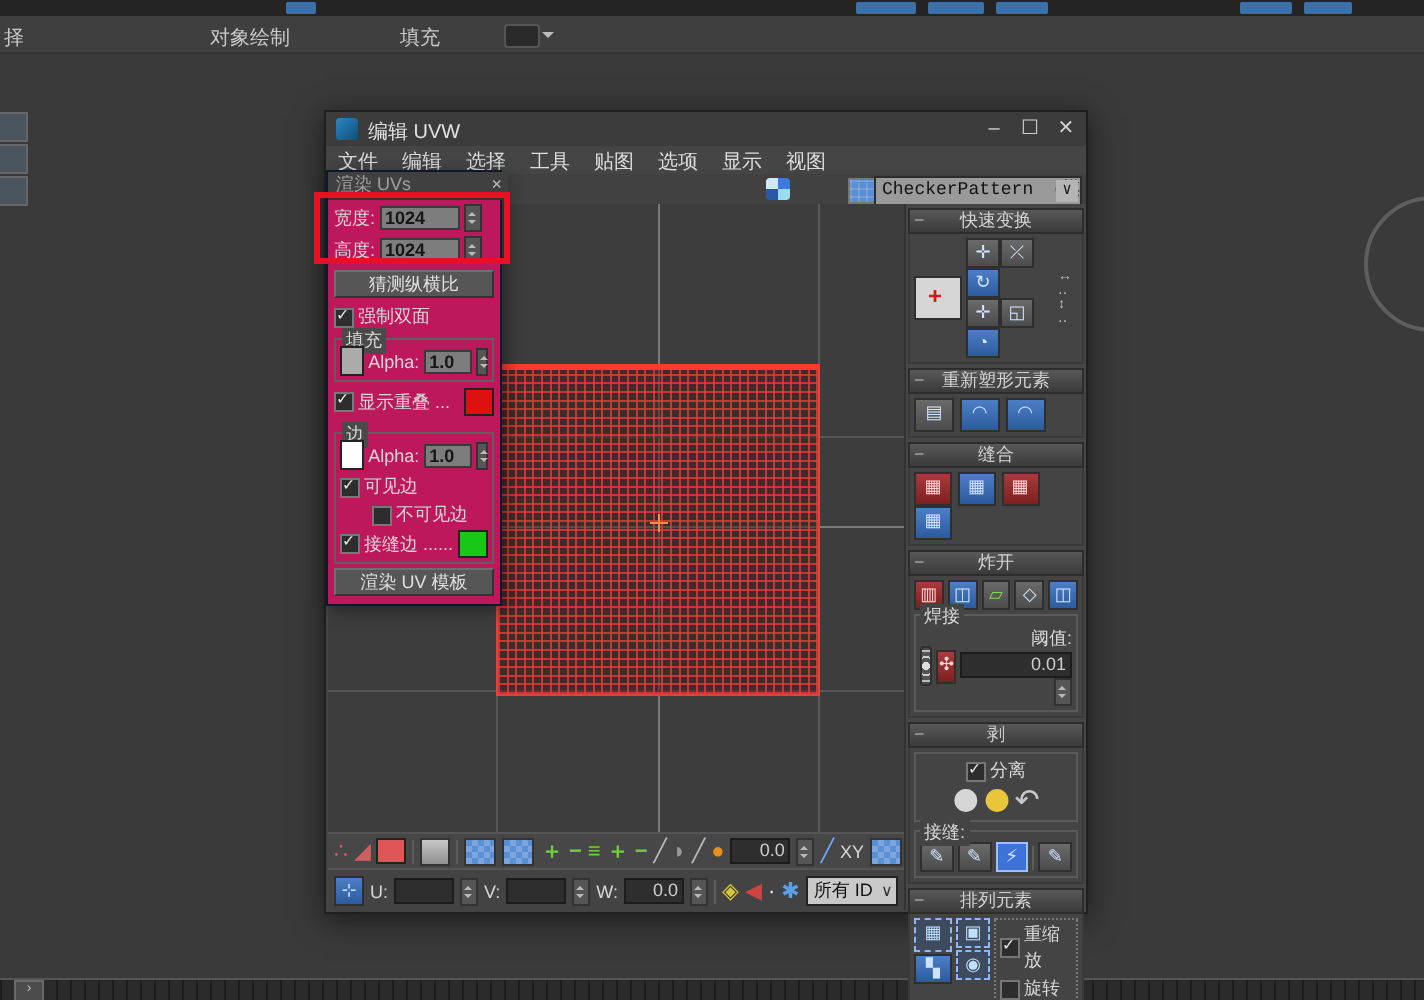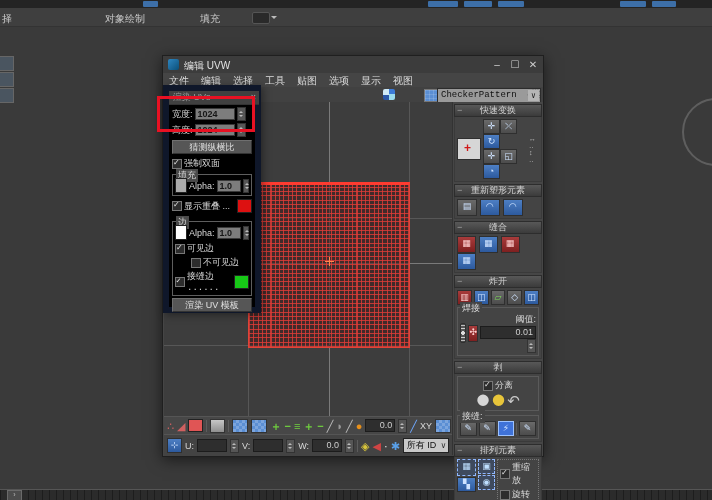--- a/index.html
+++ b/index.html
@@ -61,21 +61,21 @@
   .spin:before{top:1px;border-bottom-color:#bbb;}
   .spin:after{bottom:1px;border-top-color:#bbb;}
   .lbl{color:#d8d8d8;font-size:9px;}
   .cube{width:13px;height:12px;background:linear-gradient(#c7c7c7,#8f8f8f);border:1px solid #333;}
   .bluechk{width:14px;height:12px;border:1px solid #333;background:#5b8fd4;
     background-image:linear-gradient(45deg,#fff3 25%,transparent 25% 75%,#fff3 75%),linear-gradient(45deg,#fff3 25%,transparent 25% 75%,#fff3 75%);
     background-size:6px 6px;background-position:0 0,3px 3px;}
   .dd{background:#c9c9c9;color:#111;border:1px solid #222;height:13px;line-height:13px;font-size:9px;padding:0 12px 0 3px;position:relative;}
   .dd:after{content:"∨";position:absolute;right:2px;top:0;font-size:8px;color:#333;}
   
-  #ruv{left:0px;top:29px;width:86px;height:216px;background:#000000;border:6px solid #0f172a;box-shadow:2px 2px 8px rgba(0,0,0,.4);}
+  #ruv{left:0px;top:29px;width:86px;height:216px;background:#be185d;border:1px solid #0f172a;box-shadow:2px 2px 8px rgba(0,0,0,.4);}
   #ruvtitle{left:0;top:0;width:100%;height:13px;background:#404040;border-bottom:1px solid #333;color:#9f9f9f;font-size:9px;line-height:13px;padding-left:4px;}
   #ruvx{position:absolute;right:3px;top:0px;color:#bbb;font-size:9px;}
   .prow{position:relative;display:flex;align-items:center;gap:2px;padding:1px 3px;}
   .pfld{background:#7d7d7d;border:1px solid #3a3a3a;color:#161616;height:10px;line-height:10px;font-size:9px;min-width:34px;padding:0 2px;font-weight:bold;}
   .btn{display:block;margin:2px 3px;background:#565656;border:1px solid #6f6f6f;border-bottom-color:#333;border-right-color:#333;
        color:#e0e0e0;text-align:center;font-size:9px;height:12px;line-height:12px;}
   .cb{width:8px;height:8px;background:#2d2d2d;border:1px solid #777;display:inline-block;position:relative;flex:none;}
   .cb.on:after{content:"✓";position:absolute;left:0px;top:-2px;color:#e8e8e8;font-size:8px;}
   .grp{border:1px solid #5e5e5e;margin:3px 3px 2px 3px;position:relative;padding:3px 2px 2px 2px;}
   .grp>.gt{position:absolute;top:-6px;left:3px;background:#4a4a4a;padding:0 2px;font-size:9px;color:#d8d8d8;}
@@ -266,21 +266,21 @@
             <span class="spin"></span>
           </div>
           <div class="prow" style="padding:2px 0 0 0;">
             <span class="cb on"></span>
             <span class="lbl">可见边</span>
           </div>
           <div class="prow" style="padding:1px 0 0 16px;">
             <span class="cb"></span>
             <span class="lbl">不可见边</span>
           </div>
-          <div class="prow" style="padding:1px 0 0 0;font-family:Liberation Mono, monospace;">
+          <div class="prow" style="padding:1px 0 0 0;">
             <span class="cb on"></span>
             <span class="lbl" style="flex:1;">接缝边 ......</span>
             <span class="sw" style="background:#17c817;width:13px;height:12px;"></span>
           </div>
         </div>
         <div class="btn">渲染 UV 模板</div>
       </div>
     </div>
 
     <div class="abs" style="left:-6px;top:40px;width:92px;height:30px;border:3px solid #e81123;z-index:40;"></div>

